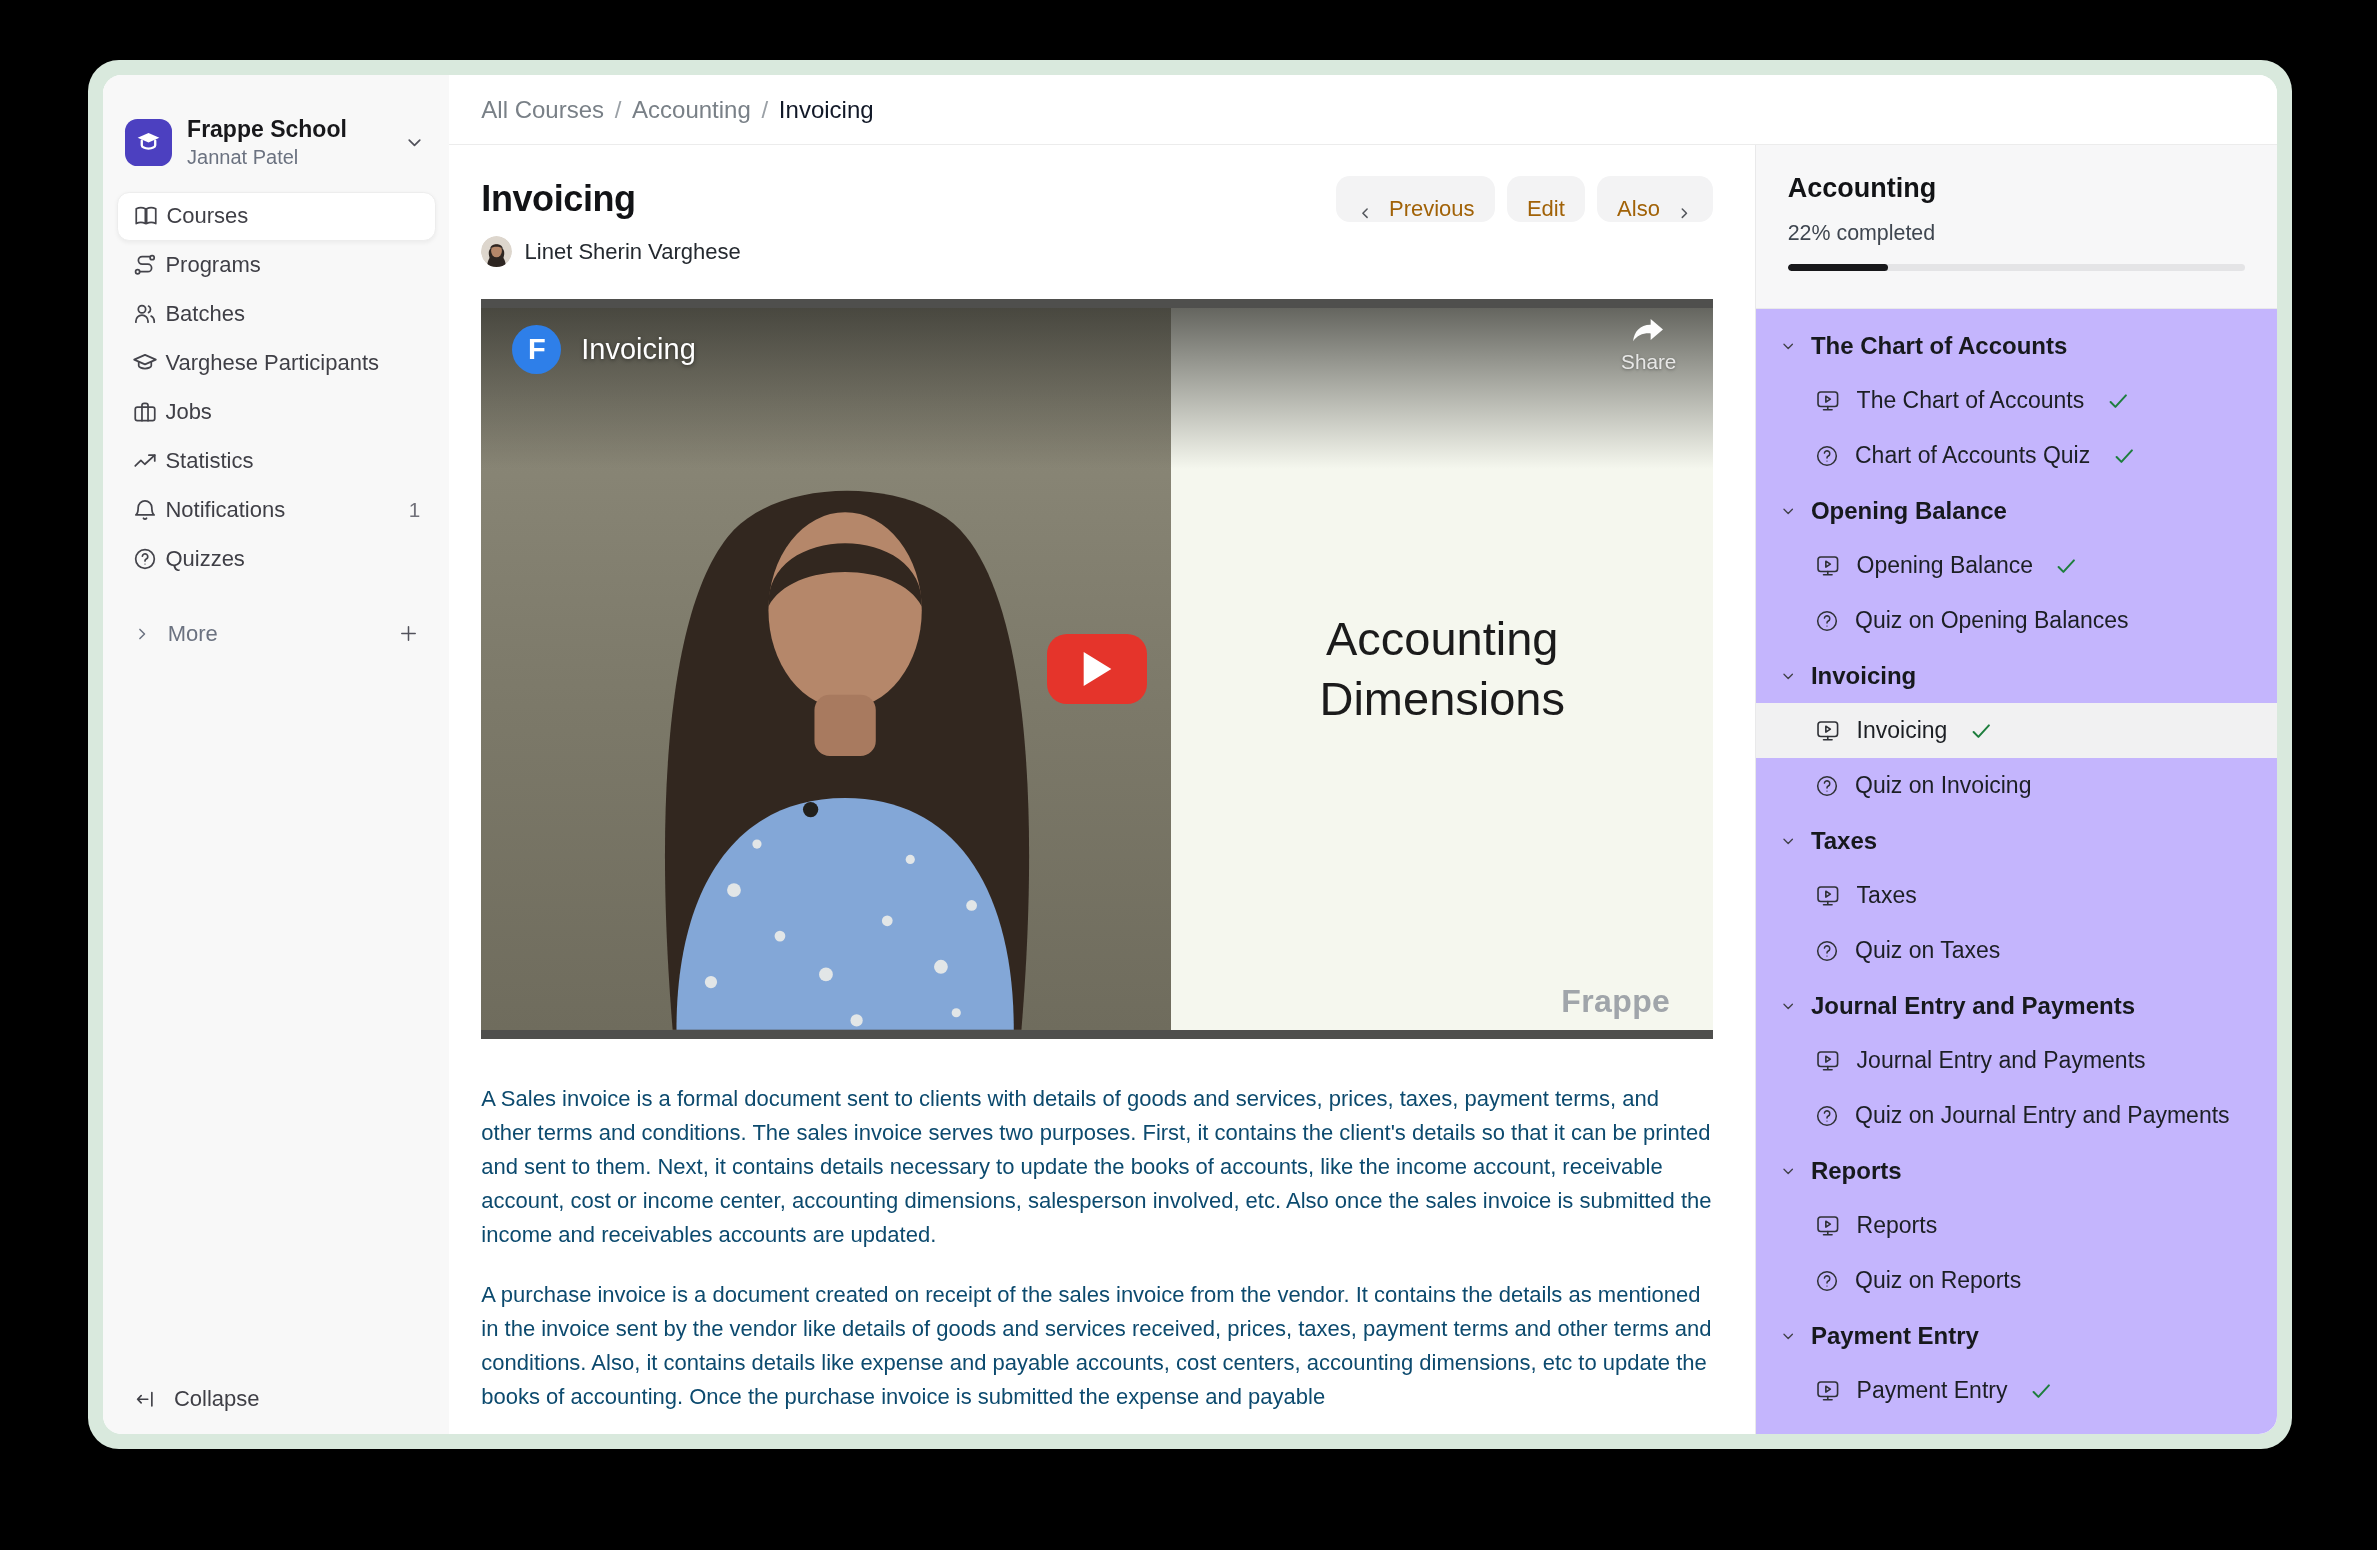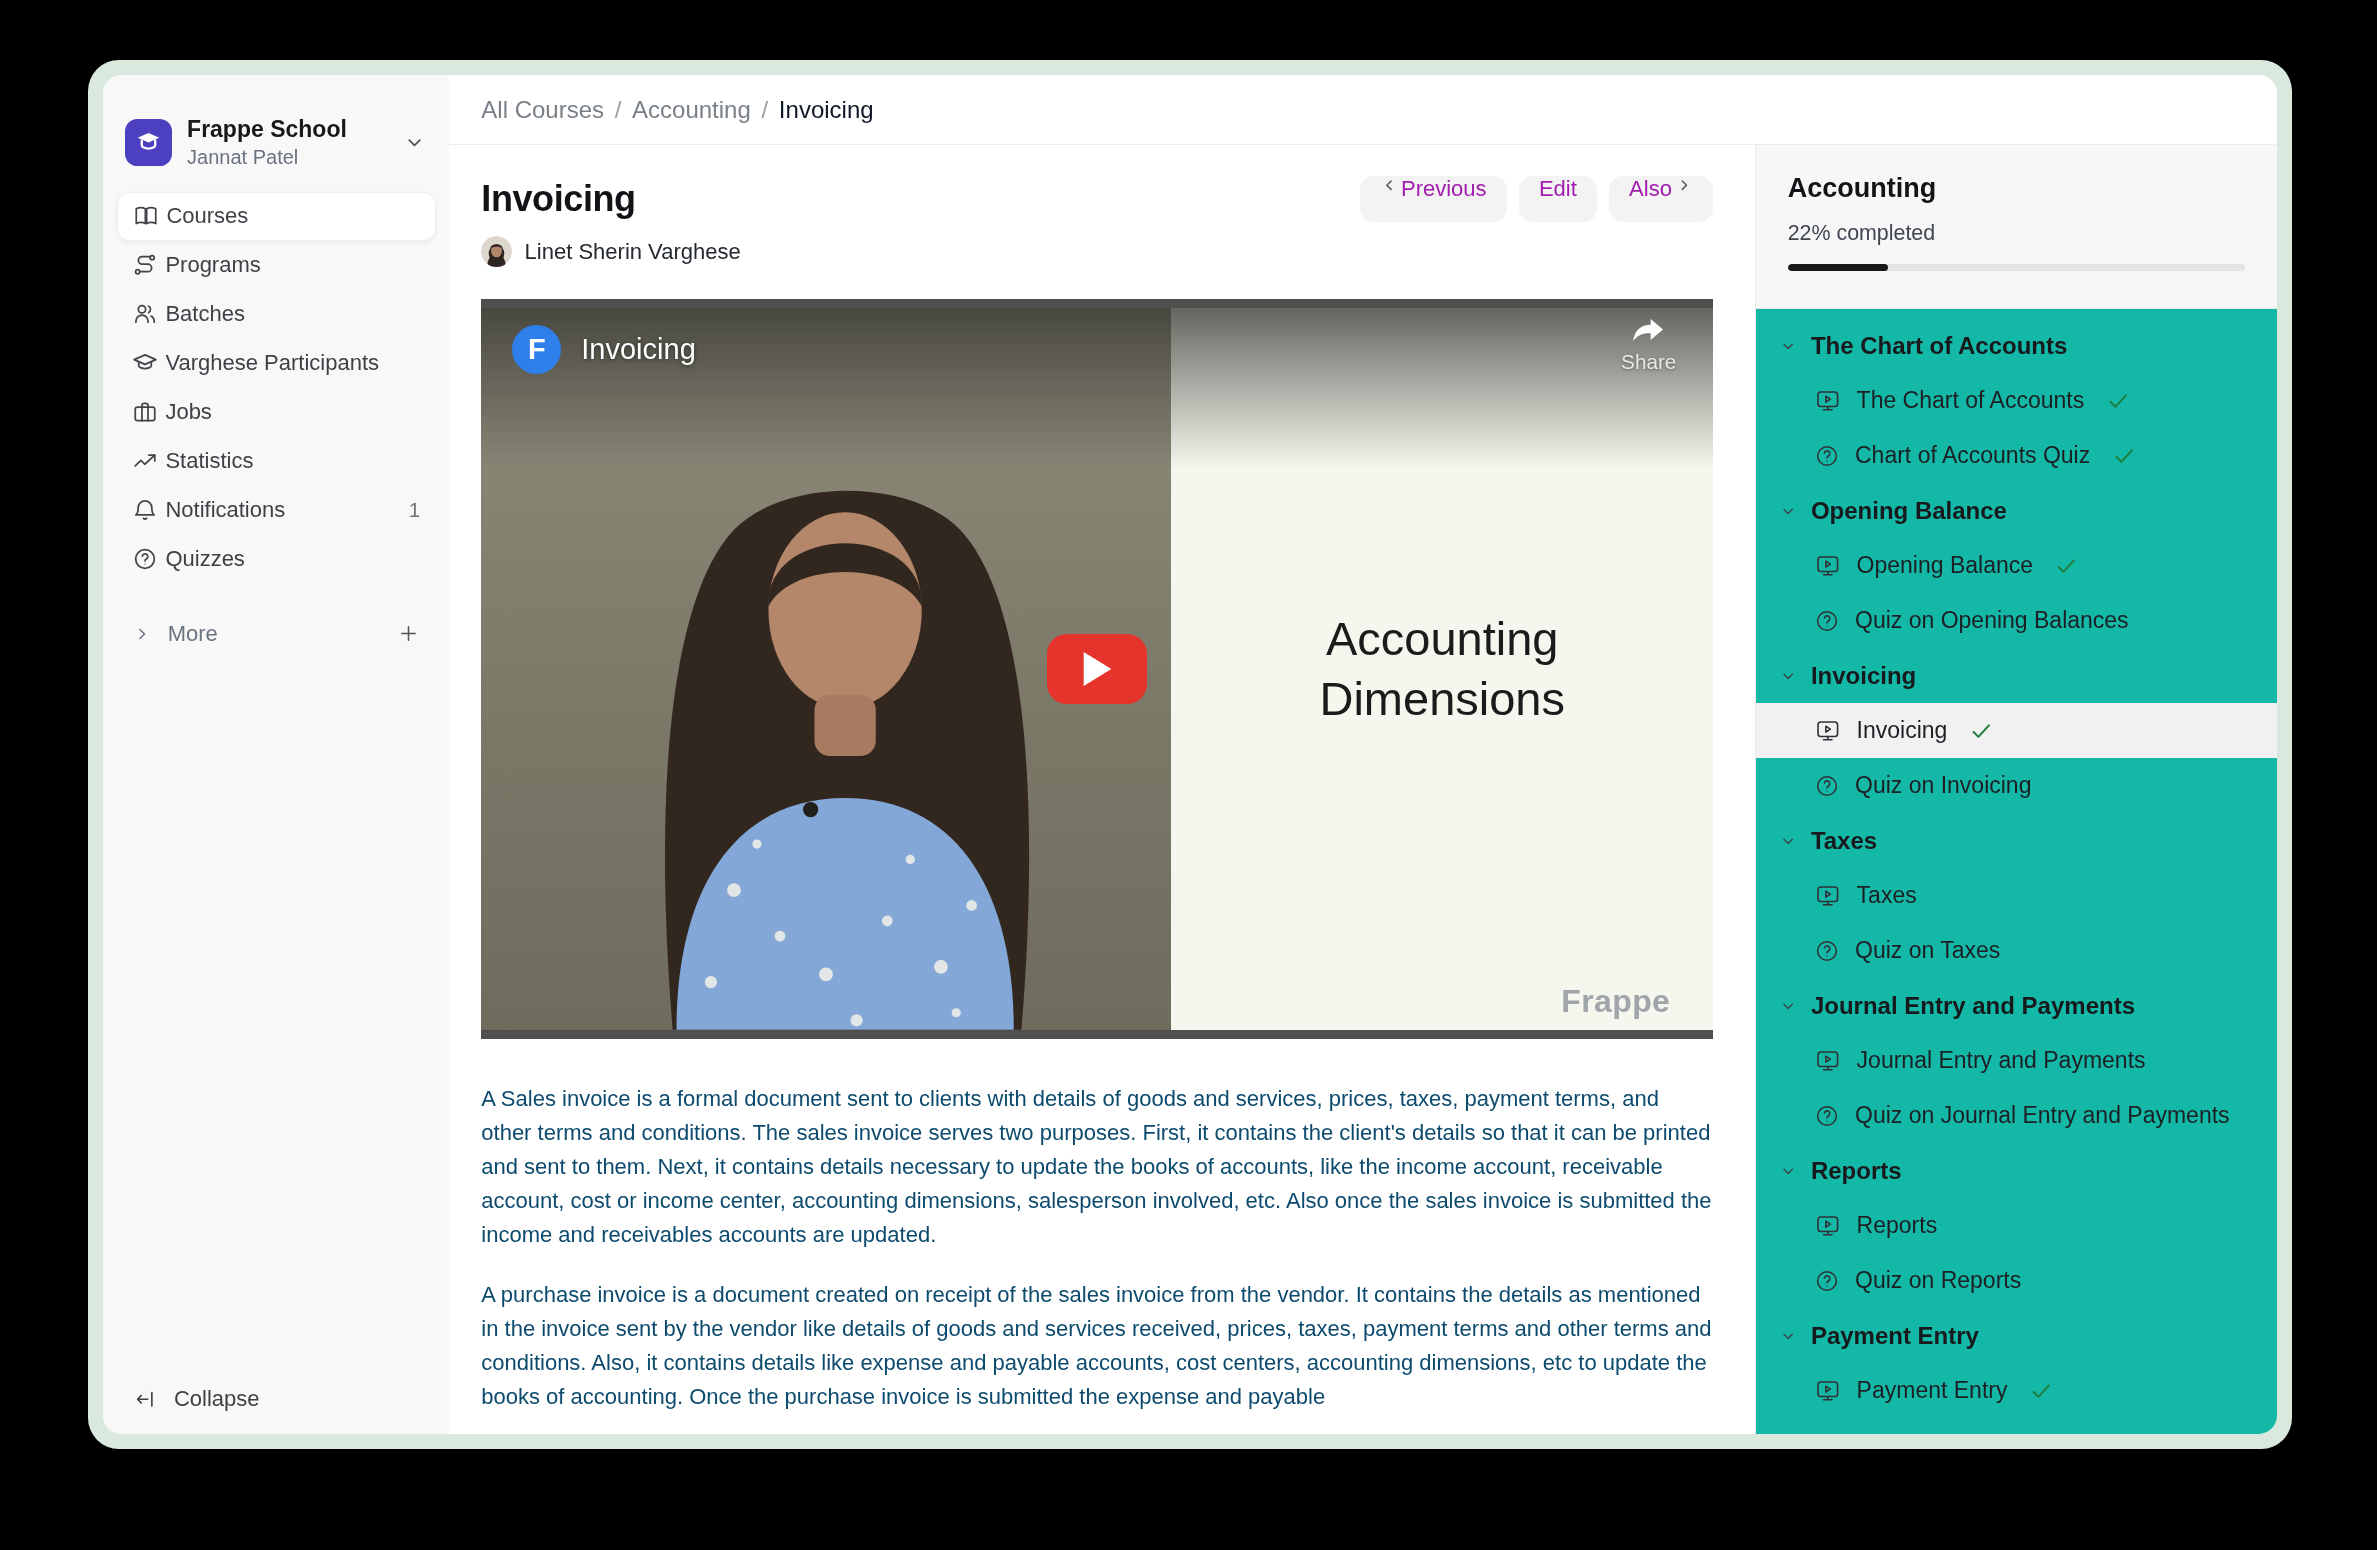--- a/index.html
+++ b/index.html
@@ -45,23 +45,23 @@
   .crumb-sep  { color:#9aa0a6; margin:0 10.7px; }
   .crumb-current { color:#111827; font-weight:500; }
 
   .lower { flex:1; display:flex; min-height:0; }
 
   
   .main { flex:1; min-width:0; padding:31px 0 0 32px; overflow:hidden; }
   .title-row { width:1232px; display:flex; align-items:center; justify-content:space-between; }
   .page-title { font-size:36px; font-weight:700; color:#121316; letter-spacing:-0.4px; }
   .btns { display:flex; gap:12.3px; }
-  .btn { height:46px; border:none; border-radius:13.8px; background:#f3f3f4; color:#a21caf;
+  .btn { height:46px; border:none; border-radius:13.8px; background:#f3f3f4; color:#a16207;
          font-size:22px; font-family:inherit; padding:0 20px; display:flex;
-         align-items:flex-start; gap:3px; cursor:pointer; }
+         align-items:flex-end; gap:15px; cursor:pointer; }
   .btn .icn { color:#55585e; display:flex; }
 
   .author-row { margin-top:13.8px; display:flex; align-items:center; gap:12.3px; }
   .avatar { width:31px; height:31px; border-radius:50%; overflow:hidden; flex-shrink:0; }
   .author-name { font-size:22px; color:#24292f; }
 
   
   .video { margin-top:32px; width:1232px; height:740px; position:relative;
            overflow:hidden; background:#7d7a6a; cursor:pointer; }
   .video-edge { position:absolute; left:0; right:0; height:9.2px; background:#4f4f4d; z-index:6; }
@@ -98,21 +98,21 @@
   .outline { width:522px; flex-shrink:0; border-left:0.8px solid #e9e9ea;
              display:flex; flex-direction:column; min-height:0; }
   .outline-head { background:#f7f7f8; border-bottom:0.8px solid #e9e9ea;
                   padding:27.6px 32px 37px 32px; }
   .outline-title { font-size:27px; font-weight:700; color:#121316; }
   .outline-progress-label { font-size:21.4px; color:#3f4650; margin-top:17px; }
   .progress-track { margin-top:18.4px; height:6.9px; border-radius:4.6px; background:#e4e4e6;
                     overflow:hidden; }
   .progress-fill { height:100%; border-radius:4.6px; background:#18181b; }
 
-  .ol-list { flex:1; overflow:hidden; background:#14b8a6; padding:9.2px 0; }
+  .ol-list { flex:1; overflow:hidden; background:#c4b5fd; padding:9.2px 0; }
   .ol-section { height:55px; display:flex; align-items:center; gap:13.8px;
                 padding:0 23px; cursor:pointer; }
   .ol-section .sec-title { font-size:24px; font-weight:600; color:#17191d; }
   .ol-section .icn { color:#3f3f46; display:flex; }
   .ol-item { height:55px; display:flex; align-items:center; gap:15.3px;
              padding-left:58px; cursor:pointer; }
   .ol-item.active { background:#f1f1f2; }
   .ol-item .icn { color:#2f3136; display:flex; }
   .ol-item .item-label { font-size:23px; color:#1c1f24; }
   .ol-item .check { color:#1e7e3e; display:flex; margin-left:6.1px; }

